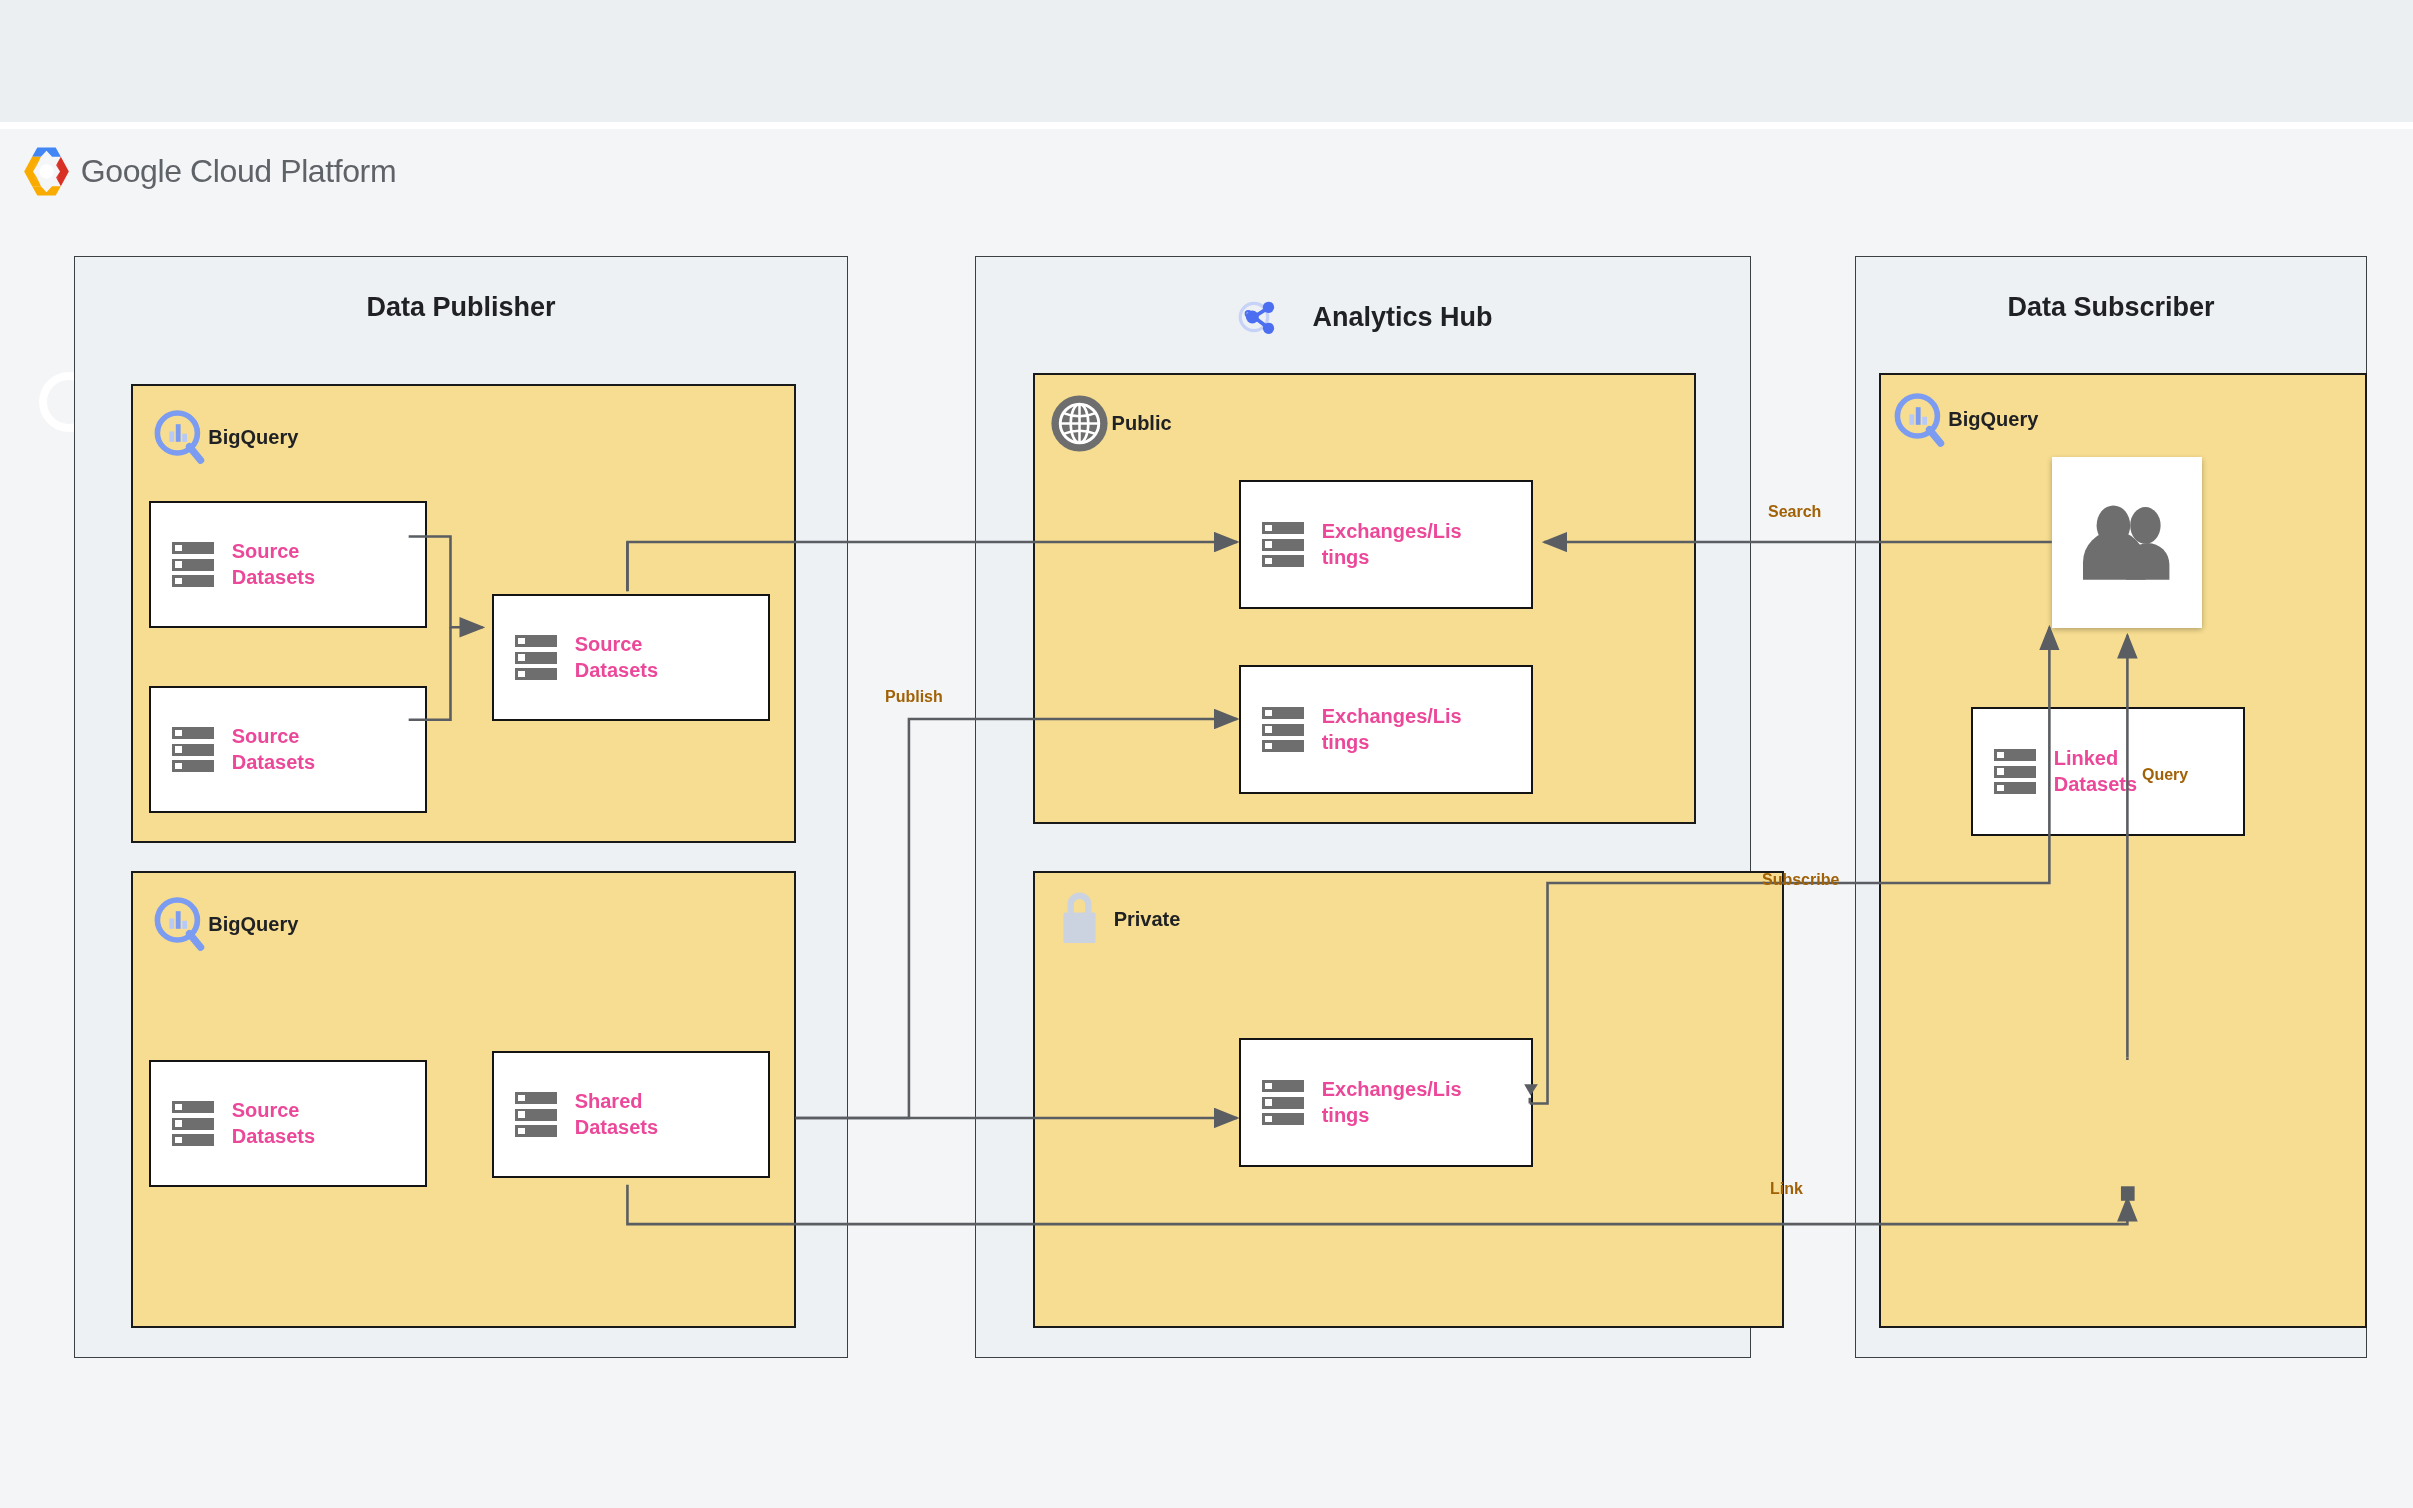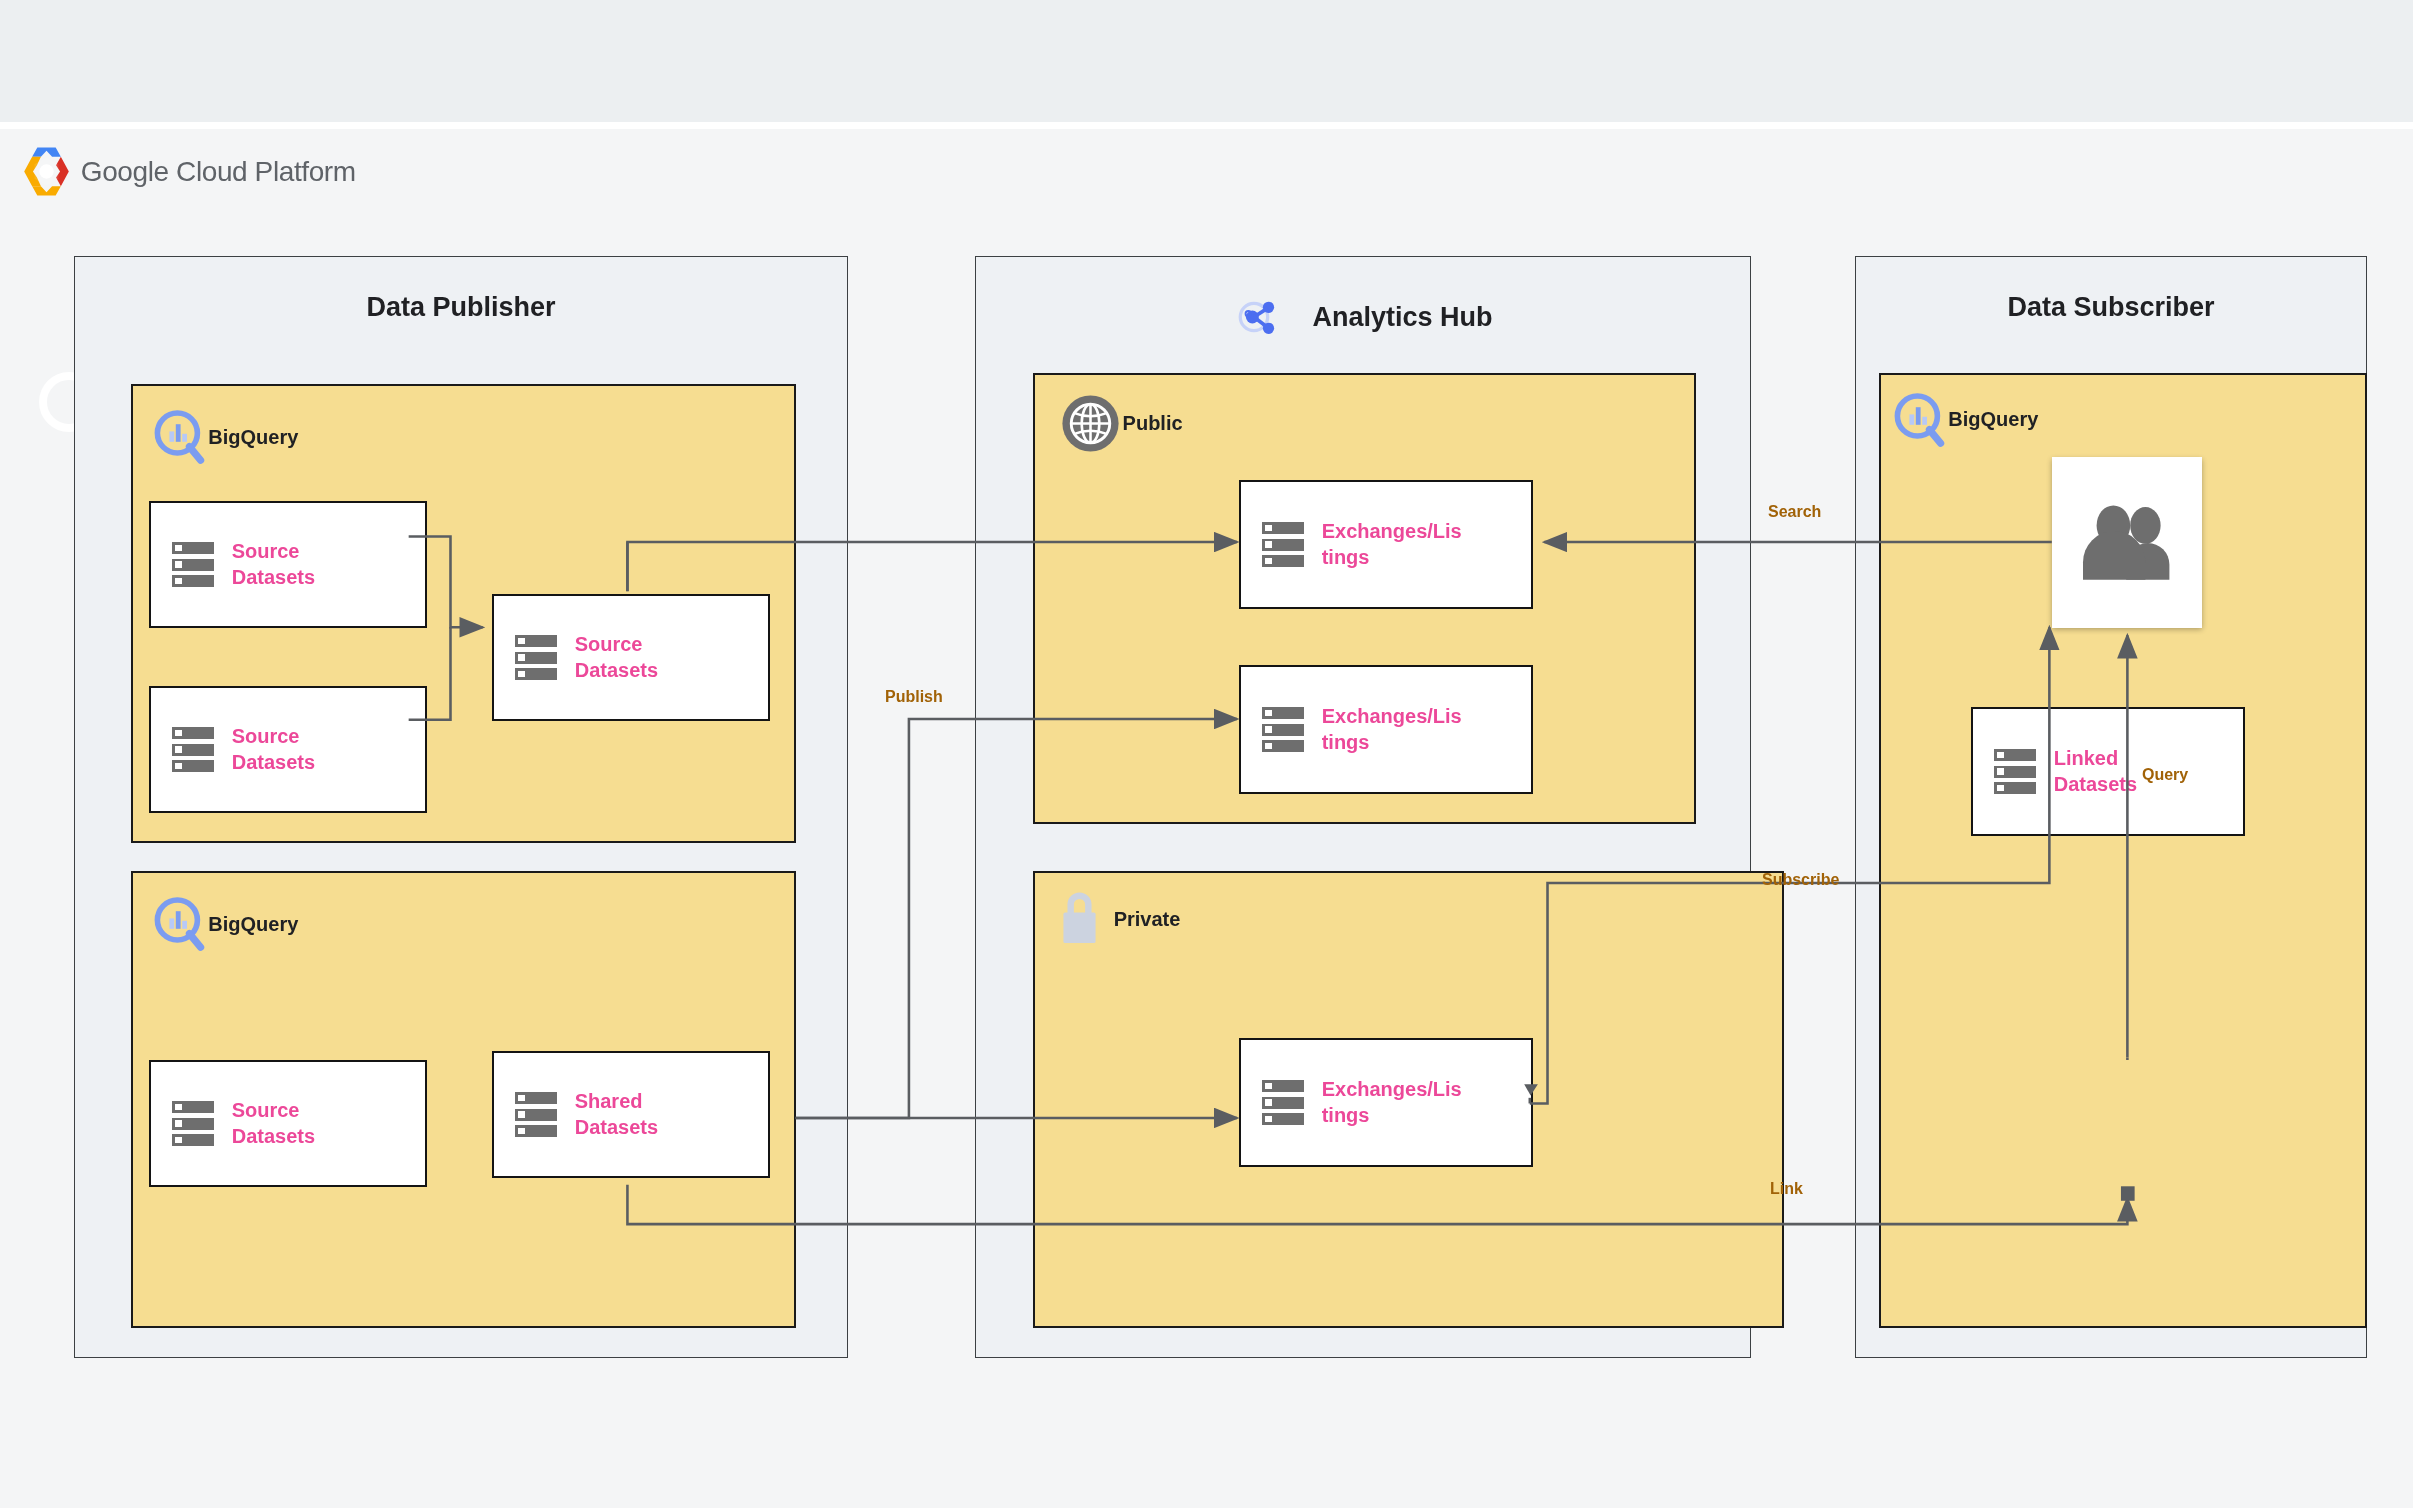--- a/index.html
+++ b/index.html
@@ -28,21 +28,21 @@
     position: absolute; left: 0; top: 129px; width: 2413px; height: 1380px;
     background: #f4f5f6;
   }
   .canvas-edge-top {
     position: absolute; left:0; top:122px; width:2413px; height:6.4px; background:#ffffff;
   }
 
   
   .gcp-logo { position: absolute; left: 22.5px; top: 146px; display: flex; align-items: center; gap: 11.3px; }
   .gcp-mark { width: 47px; height: 51px; display:block; }
-  .gcp-word { font-size: 28px; color: #5f6368; font-weight: 400; letter-spacing: -0.4px;
+  .gcp-word { font-size: 32px; color: #5f6368; font-weight: 400; letter-spacing: -0.4px;
               font-family: "Liberation Sans", sans-serif; white-space: nowrap; }
   .gcp-word b { font-weight: 400; }
 
   
   .ghost-circle {
     position: absolute; left: 39px; top: 372px; width: 60px; height: 60px;
     border-radius: 50%; border: 8.8px solid #ffffff; opacity: 0.95;
   }
 
   
@@ -219,21 +219,21 @@
         <circle cx="24" cy="31" r="8" fill="#4c6ef0"></circle>
         <circle cx="19" cy="27" r="3.4" fill="none" stroke="#4c6ef0" stroke-width="2.4"></circle>
         <line x1="26" y1="31" x2="43" y2="20" stroke="#4c6ef0" stroke-width="4.5"></line>
         <line x1="26" y1="31" x2="43" y2="44" stroke="#4c6ef0" stroke-width="4.5"></line>
       </svg>
       <span>Analytics Hub</span>
     </div>
   </div>
 
   <div class="ybox" style="left:1033px; top:373px; width:663px; height:451px;">
-    <div class="ybox-label" style="left:25px; top:17.7px;text-align:right;">
+    <div class="ybox-label" style="left:14px; top:17.7px;text-align:right;">
       <svg width="61" height="61" viewBox="0 0 76 76">
         <circle cx="38" cy="38" r="35" fill="#6e6e6e"></circle>
         <circle cx="38" cy="38" r="24" fill="none" stroke="#ffffff" stroke-width="3.6"></circle>
         <ellipse cx="38" cy="38" rx="11" ry="24" fill="none" stroke="#ffffff" stroke-width="3.2"></ellipse>
         <line x1="14" y1="38" x2="62" y2="38" stroke="#ffffff" stroke-width="3.2"></line>
         <path d="M18 25 Q38 33 58 25" fill="none" stroke="#ffffff" stroke-width="3"></path>
         <path d="M18 51 Q38 43 58 51" fill="none" stroke="#ffffff" stroke-width="3"></path>
         <line x1="38" y1="14" x2="38" y2="62" stroke="#ffffff" stroke-width="3.2"></line>
       </svg>
       <span>Public</span>

